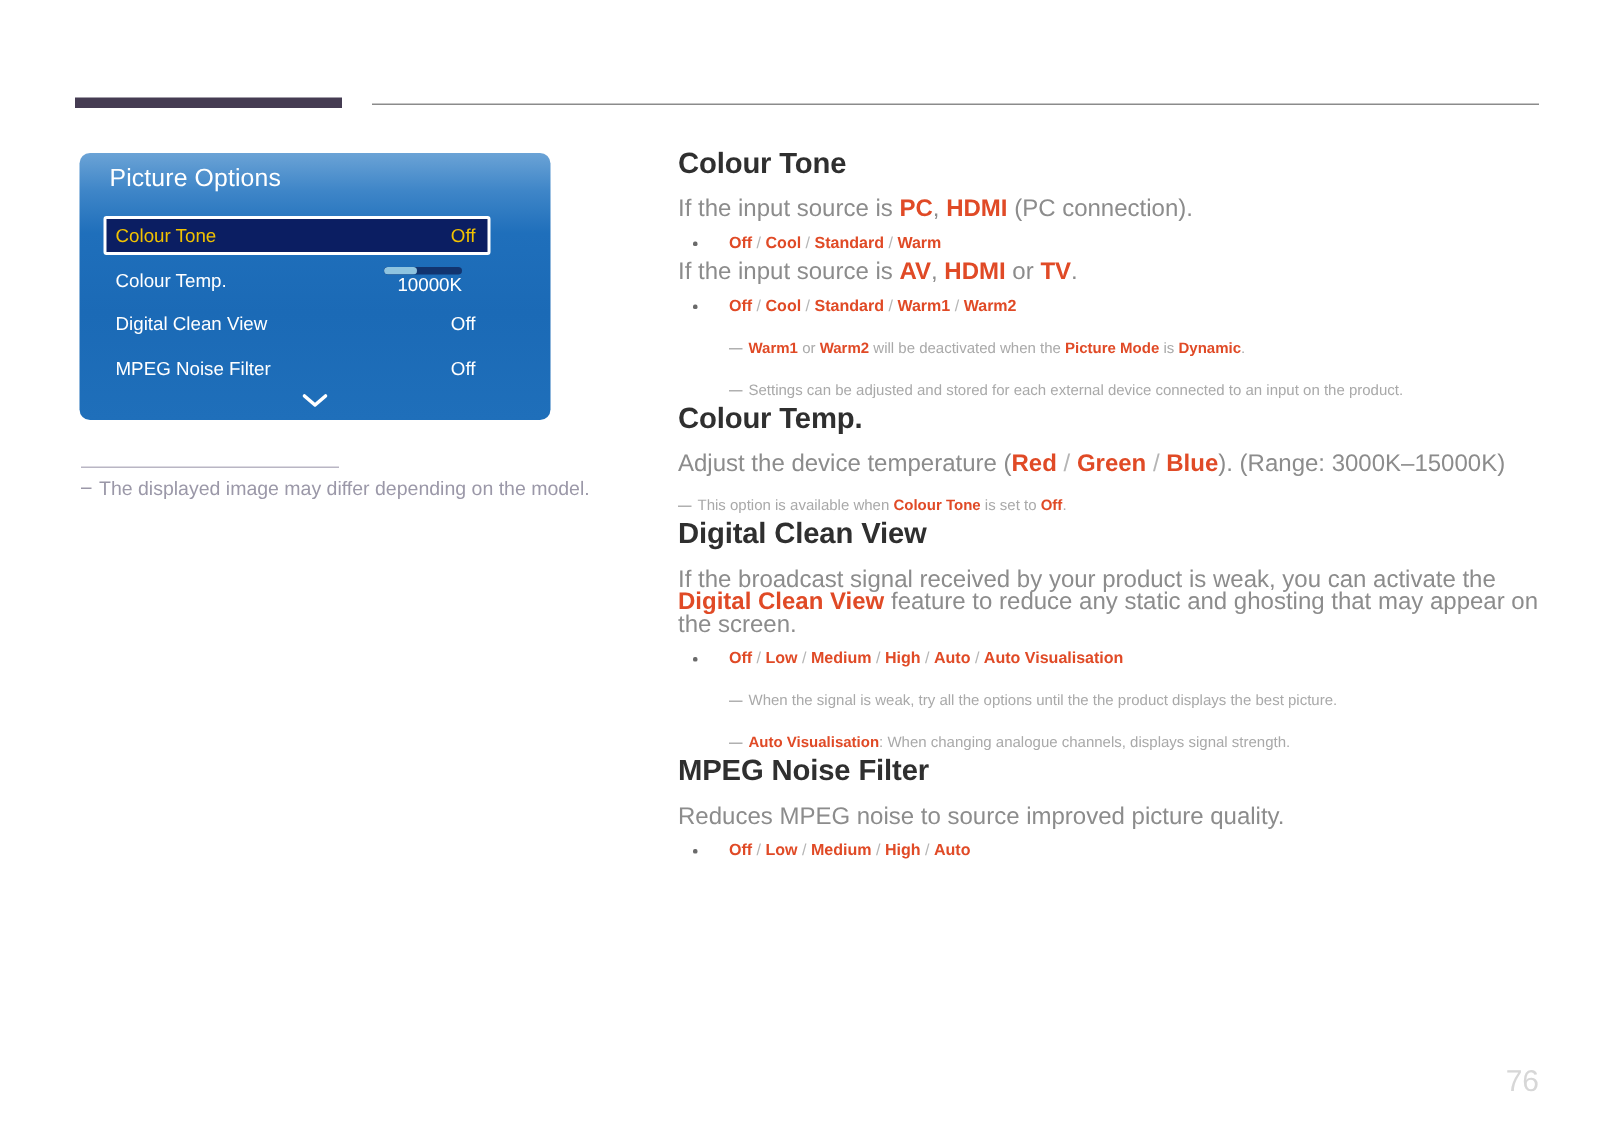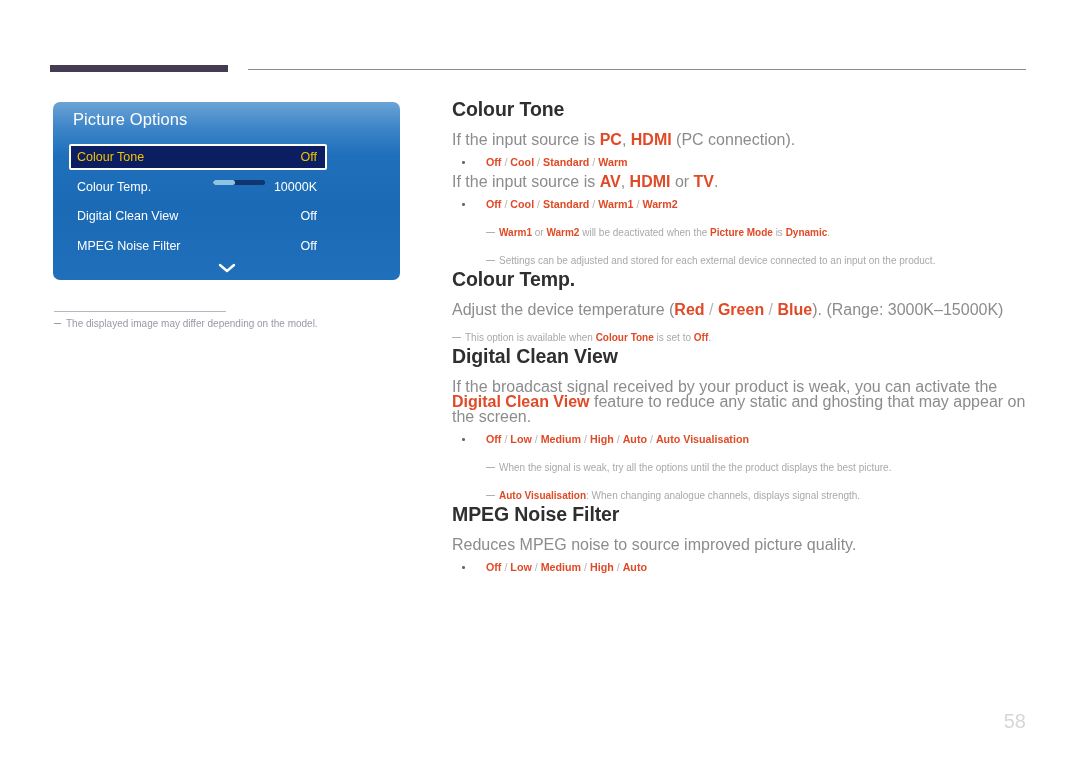--- a/index.html
+++ b/index.html
@@ -32,21 +32,21 @@
     width: 778px;
     height: 1px;
     background: #8b8b8b;
   }
 
   
   .osd {
     position: absolute;
     left: 53px;
     top: 102px;
-    width: 347px;
+    width: 314px;
     height: 178px;
     border-radius: 7px;
     background: linear-gradient(to bottom,
                 #6ba3d6 0%,
                 #3f86c8 14%,
                 #1f6fbb 30%,
                 #1b6ab6 60%,
                 #1f6fba 100%);
     box-sizing: border-box;
     overflow: hidden;
@@ -87,21 +87,23 @@
   .osd-row.selected .r-value { color: #f2c200; }
 
   .row-1 { top: 42px; }
   .row-2 { top: 72px; }
   .row-3 { top: 101px; }
   .row-4 { top: 131px; }
 
   
   .temp-wrap {
     display: flex;
+    align-items: center;
     padding-right: 8px;
+    flex-direction: column;
   }
   .slider {
     width: 52px;
     height: 5px;
     border-radius: 3px;
     background: #12346f;
     margin-right: 9px;
     position: relative;
     overflow: hidden;
   }
@@ -130,21 +132,21 @@
     top: 311px;
     width: 172px;
     height: 1px;
     background: #b9b6c4;
   }
   .foot-note {
     position: absolute;
     left: 54px;
     top: 318px;
     width: 290px;
-    font-size: 10px;
+    font-size: 13px;
     color: #9b98a8;
     white-space: nowrap;
   }
   .foot-dash {
     display: inline-block;
     width: 7px;
     height: 1px;
     background: #9b98a8;
     vertical-align: middle;
     margin-right: 5px;
@@ -337,13 +339,13 @@
   <h2 class="sec sec-gap">MPEG Noise Filter</h2>
 
   <p class="body">Reduces MPEG noise to source improved picture quality.</p>
 
   <p class="bullet">
     <span class="dot"></span>
     <span class="btext"><span>Off</span><span class="sep"> / </span><span>Low</span><span class="sep"> / </span><span>Medium</span><span class="sep"> / </span><span>High</span><span class="sep"> / </span><span>Auto</span></span>
   </p>
 </div>
 
-<div class="page-num">58</div>
+<div class="page-num">76</div>
 
 </body></html>

